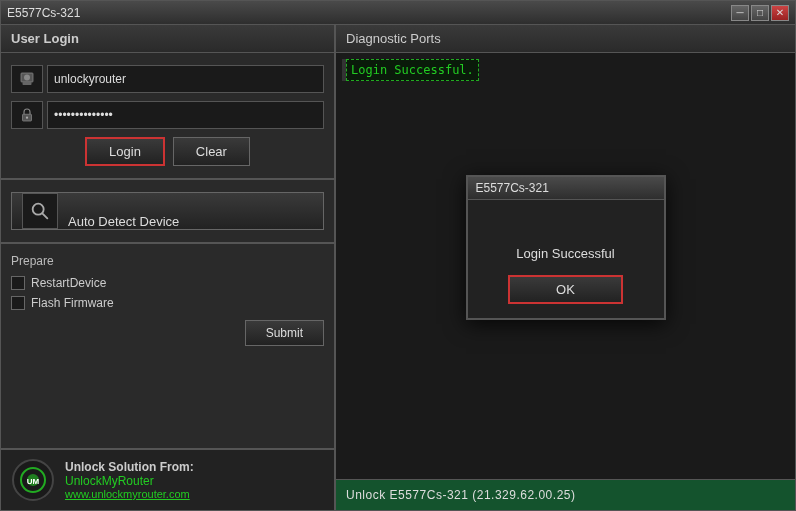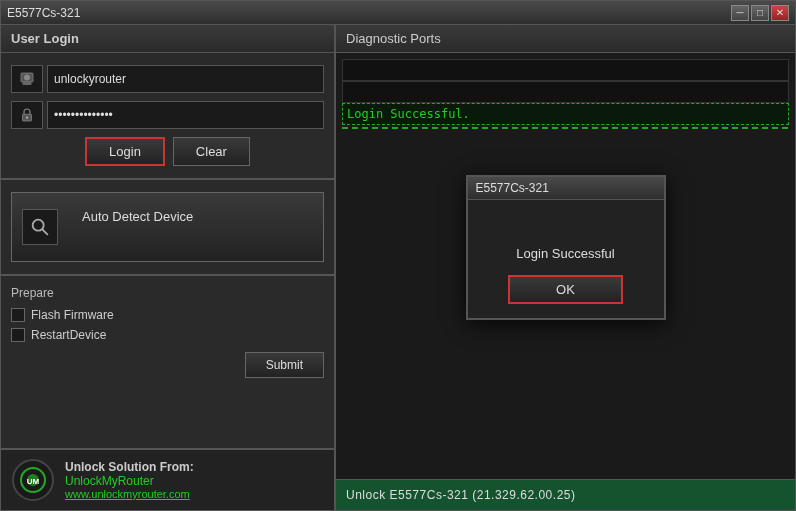--- a/index.html
+++ b/index.html
@@ -127,29 +127,29 @@
     }
     .btn-login {
       border: 2px solid #cc3333;
     }
     .auto-detect-section {
       padding: 12px 10px;
       border-bottom: 2px solid #555;
     }
     .auto-detect-btn {
       display: flex;
-      align-items: flex-start;
+      align-items: flex-end;
       width: 100%;
       background: linear-gradient(180deg, #3a3a3a 0%, #222 100%);
       border: 1px solid #666;
       color: #ddd;
       font-size: 13px;
       cursor: pointer;
-      padding: 16px 10px;
-      gap: 24px;
+      padding: 0 10px;
+      gap: 10px;
     }
     .auto-detect-icon {
       width: 36px;
       height: 36px;
       background: #1a1a1a;
       border: 1px solid #555;
       display: flex;
       align-items: center;
       justify-content: center;
       flex-shrink: 0;
@@ -238,21 +238,21 @@
       font-size: 13px;
       font-weight: normal;
       padding: 6px 10px;
       border-bottom: 1px solid #555;
     }
     .diag-content {
       flex: 1;
       background: #1a1a1a;
       padding: 6px;
       display: flex;
-      flex-direction: column;
+      flex-direction: row;
     }
     .diag-line {
       height: 22px;
       background: #111;
       border: 1px solid #333;
     }
     .diag-line-green {
       height: 22px;
       background: #0a1a0a;
       border: 1px dashed #22aa22;
@@ -387,25 +387,25 @@
             </svg>
           </div>
           <span>Auto Detect Device</span>
         </button>
       </div>
 
       <div class="prepare-section">
         <div class="prepare-label">Prepare</div>
         <div class="checkbox-row">
           <div class="checkbox-box"></div>
-          <span class="checkbox-label">Flash Firmware</span>
+          <span class="checkbox-label">RestartDevice</span>
         </div>
         <div class="checkbox-row">
           <div class="checkbox-box"></div>
-          <span class="checkbox-label">RestartDevice</span>
+          <span class="checkbox-label">Flash Firmware</span>
         </div>
         <div class="submit-row">
           <button class="btn-submit">Submit</button>
         </div>
       </div>
 
       <div class="branding-section">
         <div class="brand-logo">
           <svg viewBox="0 0 44 44" width="44" height="44" xmlns="http://www.w3.org/2000/svg">
             <circle cx="22" cy="22" r="20" fill="#1a1a1a" stroke="#444" stroke-width="2"></circle>

